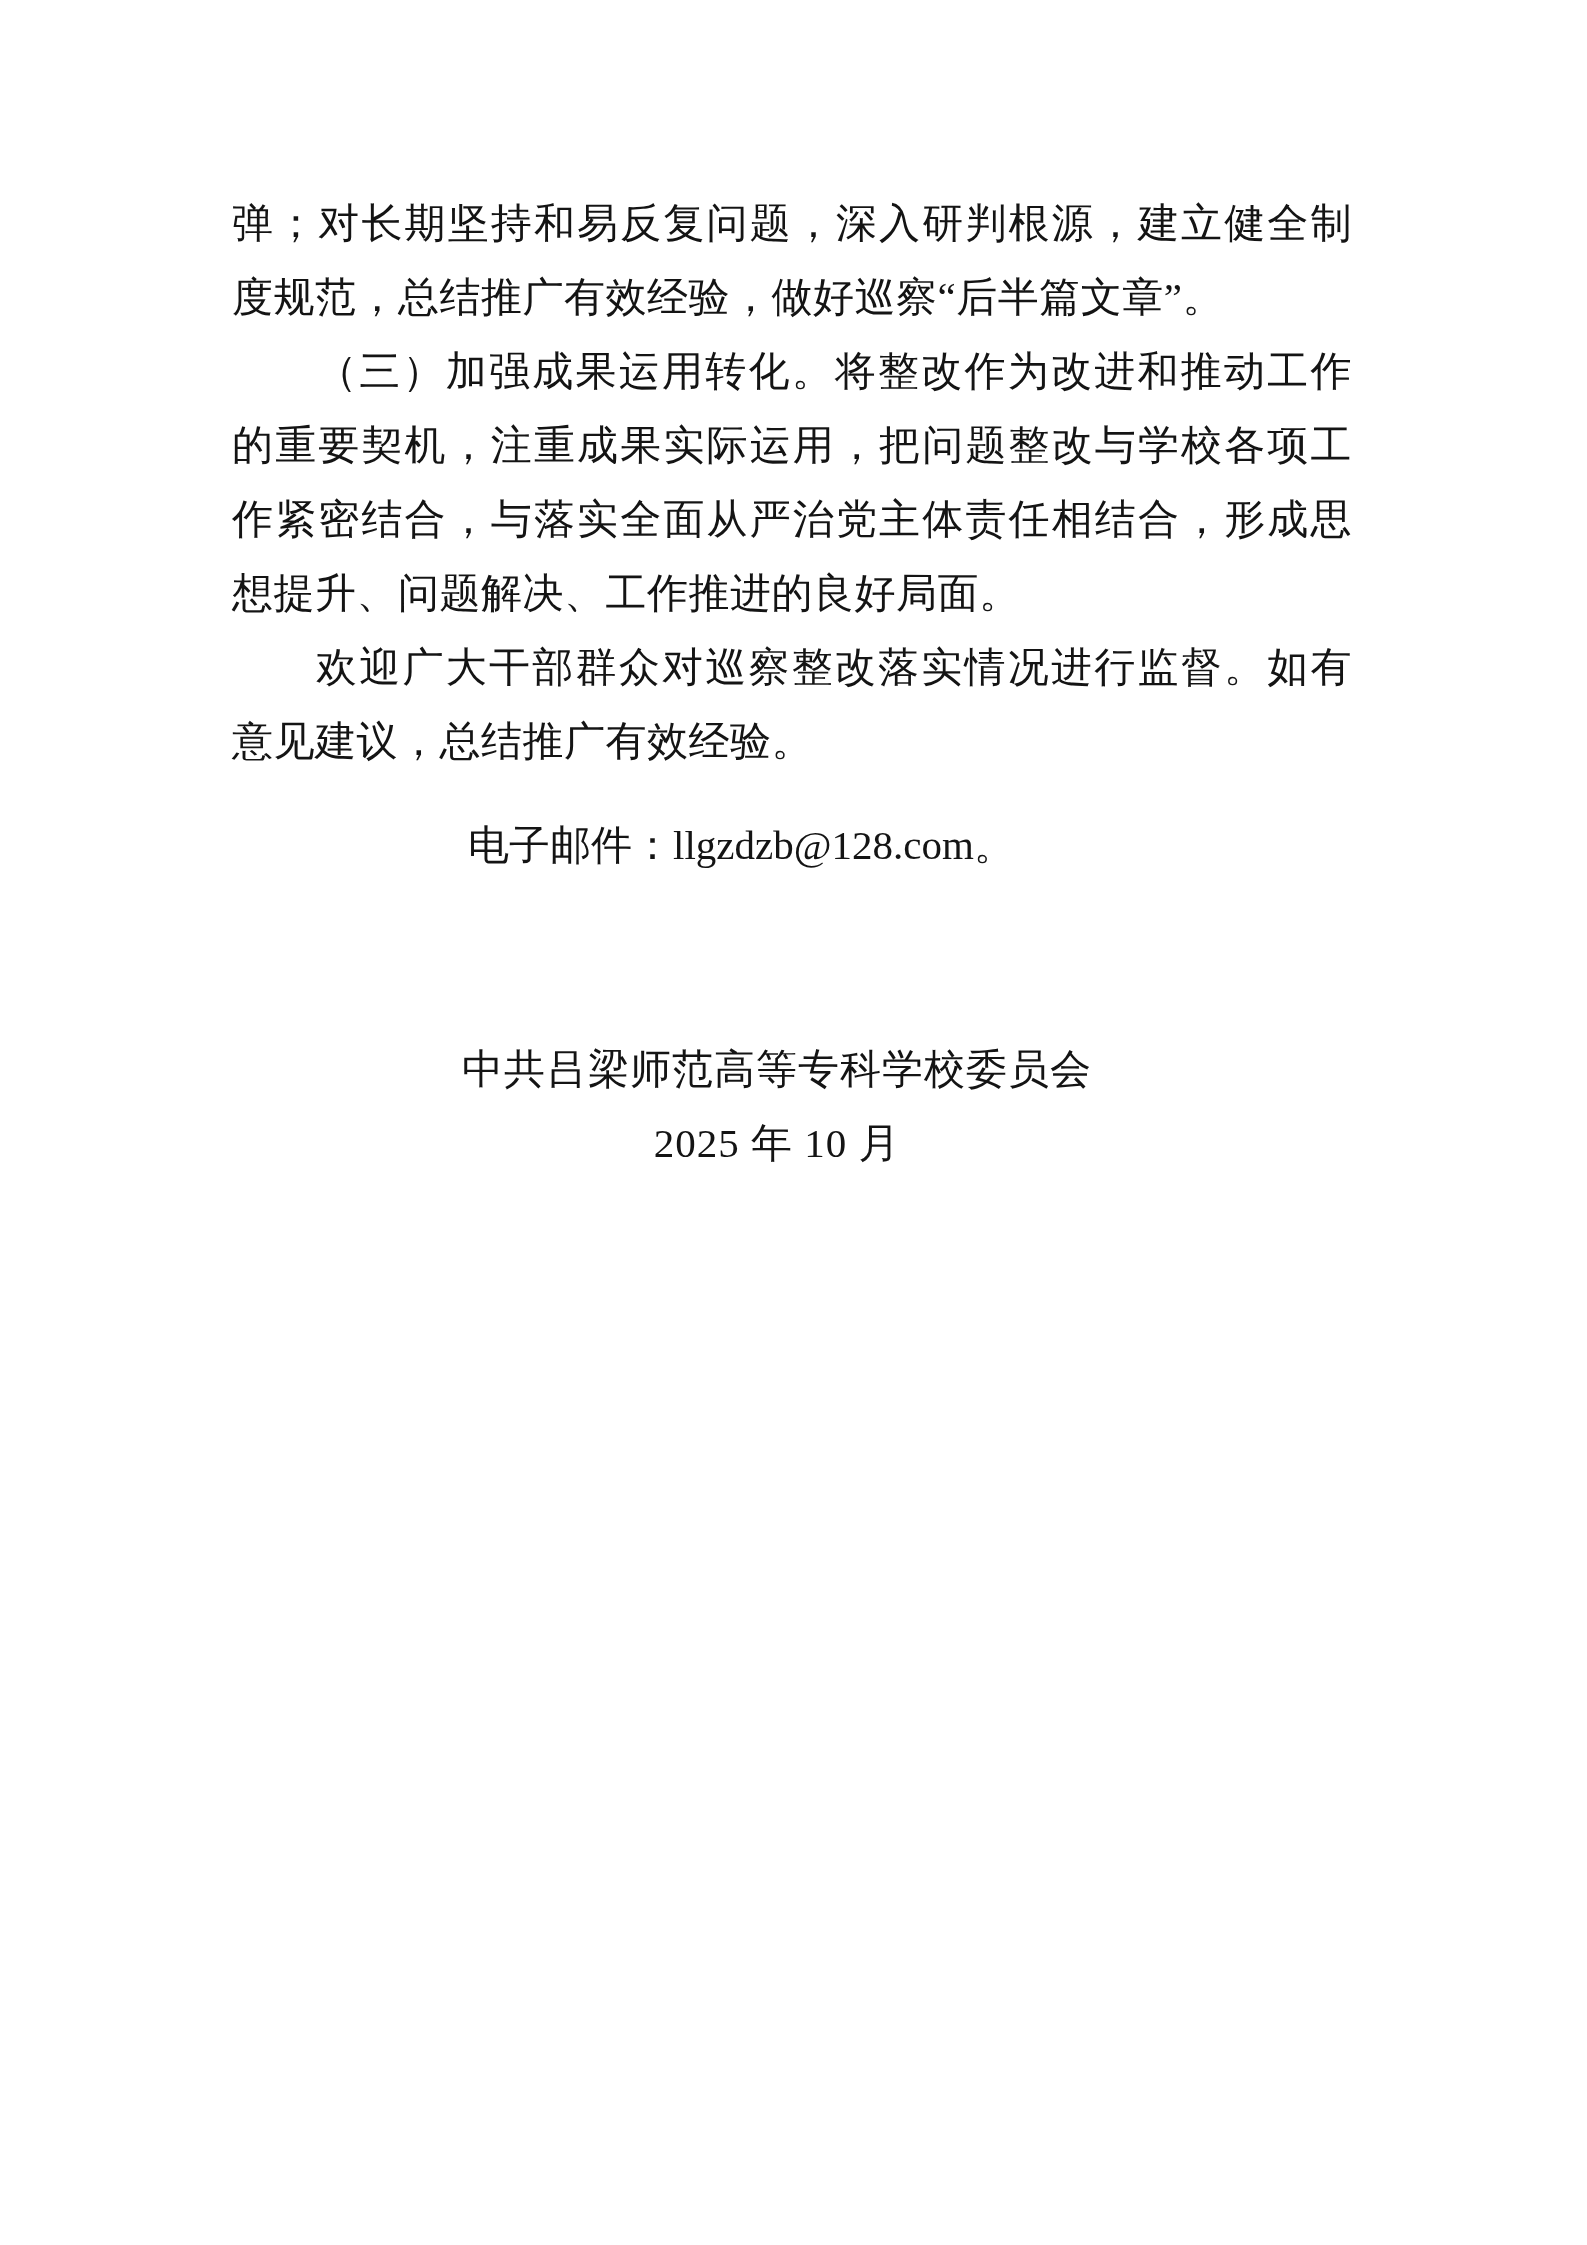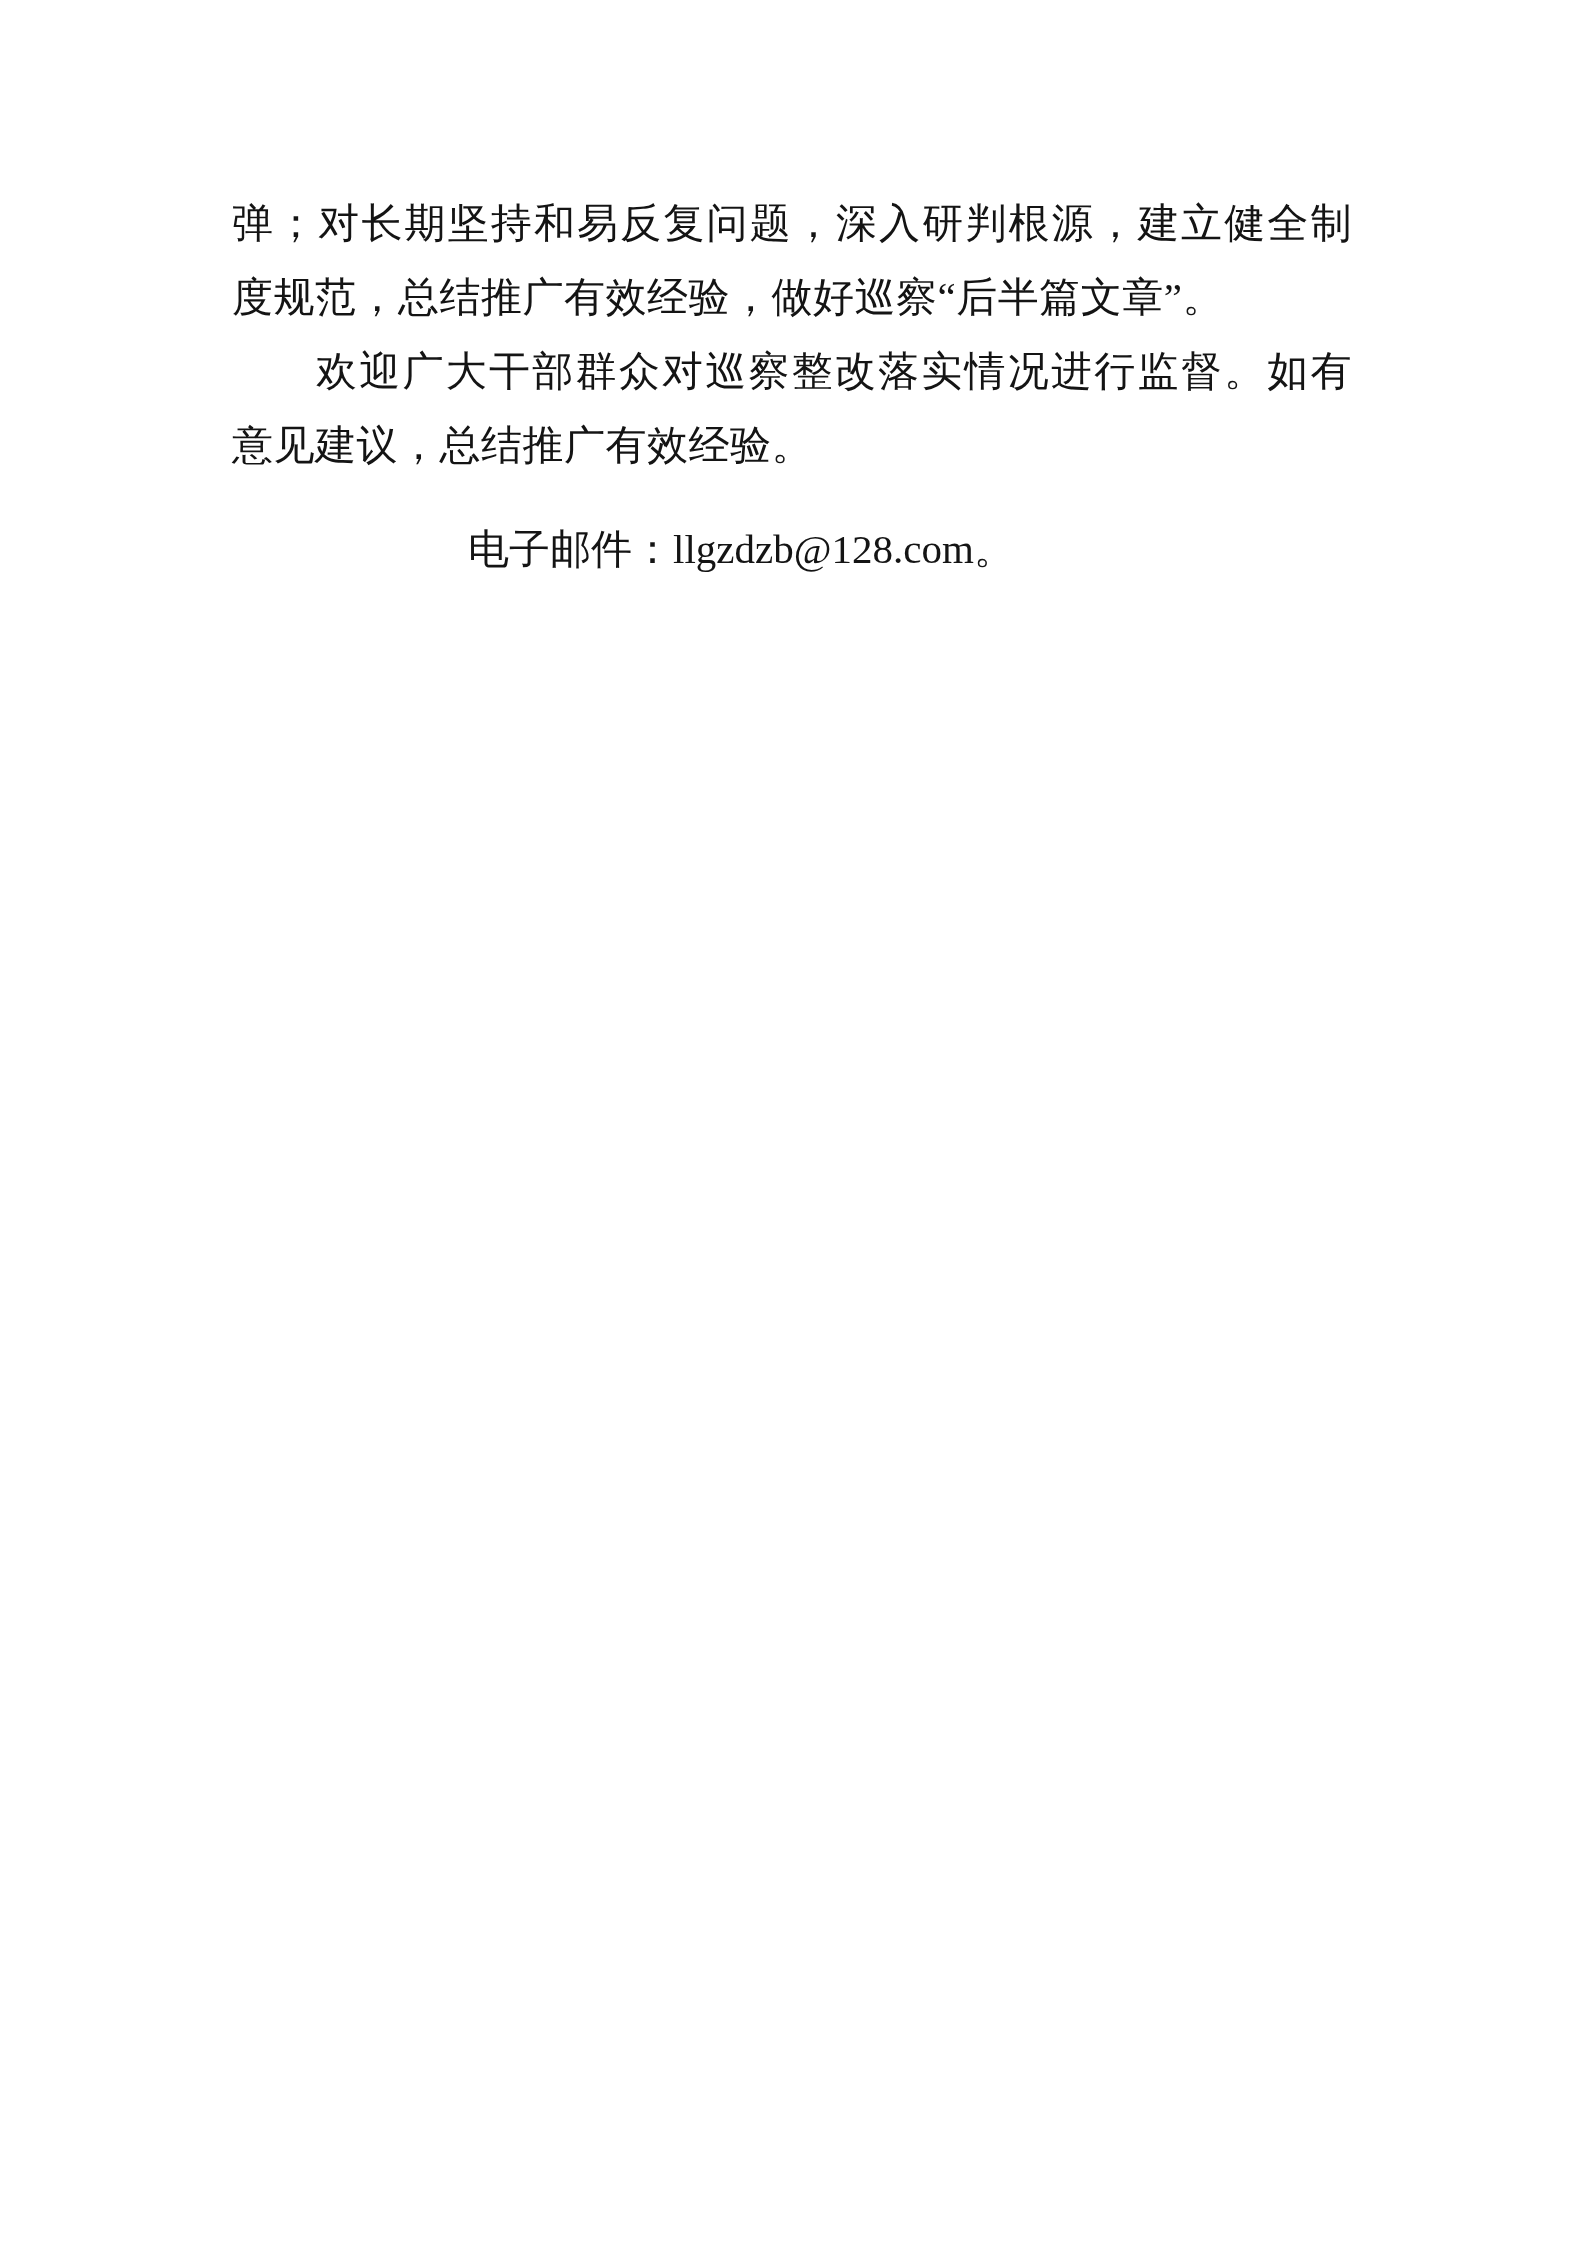--- a/index.html
+++ b/index.html
@@ -76,22 +76,27 @@
   }
 </style>
 </head>
 <body>
 
 <div class="page">
   <div class="content">
 
     <p class="para">弹；对长期坚持和易反复问题，深入研判根源，建立健全制度规范，总结推广有效经验，做好巡察“后半篇文章”。</p>
 
+    <p class="para indent">（三）加强成果运用转化。将整改作为改进和推动工作的重要契机，注重成果实际运用，把问题整改与学校各项工作紧密结合，与落实全面从严治党主体责任相结合，形成思想提升、问题解决、工作推进的良好局面。</p>
 
     <p class="para indent">欢迎广大干部群众对巡察整改落实情况进行监督。如有意见建议，总结推广有效经验。</p>
 
     <div class="contact-block">
       <p class="contact-line second">电子邮件：llgzdzb@128.com。</p>
     </div>
 
+    <div class="signature">
+      <p class="sign-line">中共吕梁师范高等专科学校委员会</p>
+      <p class="sign-date">2025 年 10 月</p>
+    </div>
 
   </div>
 </div>
 
 </body></html>

